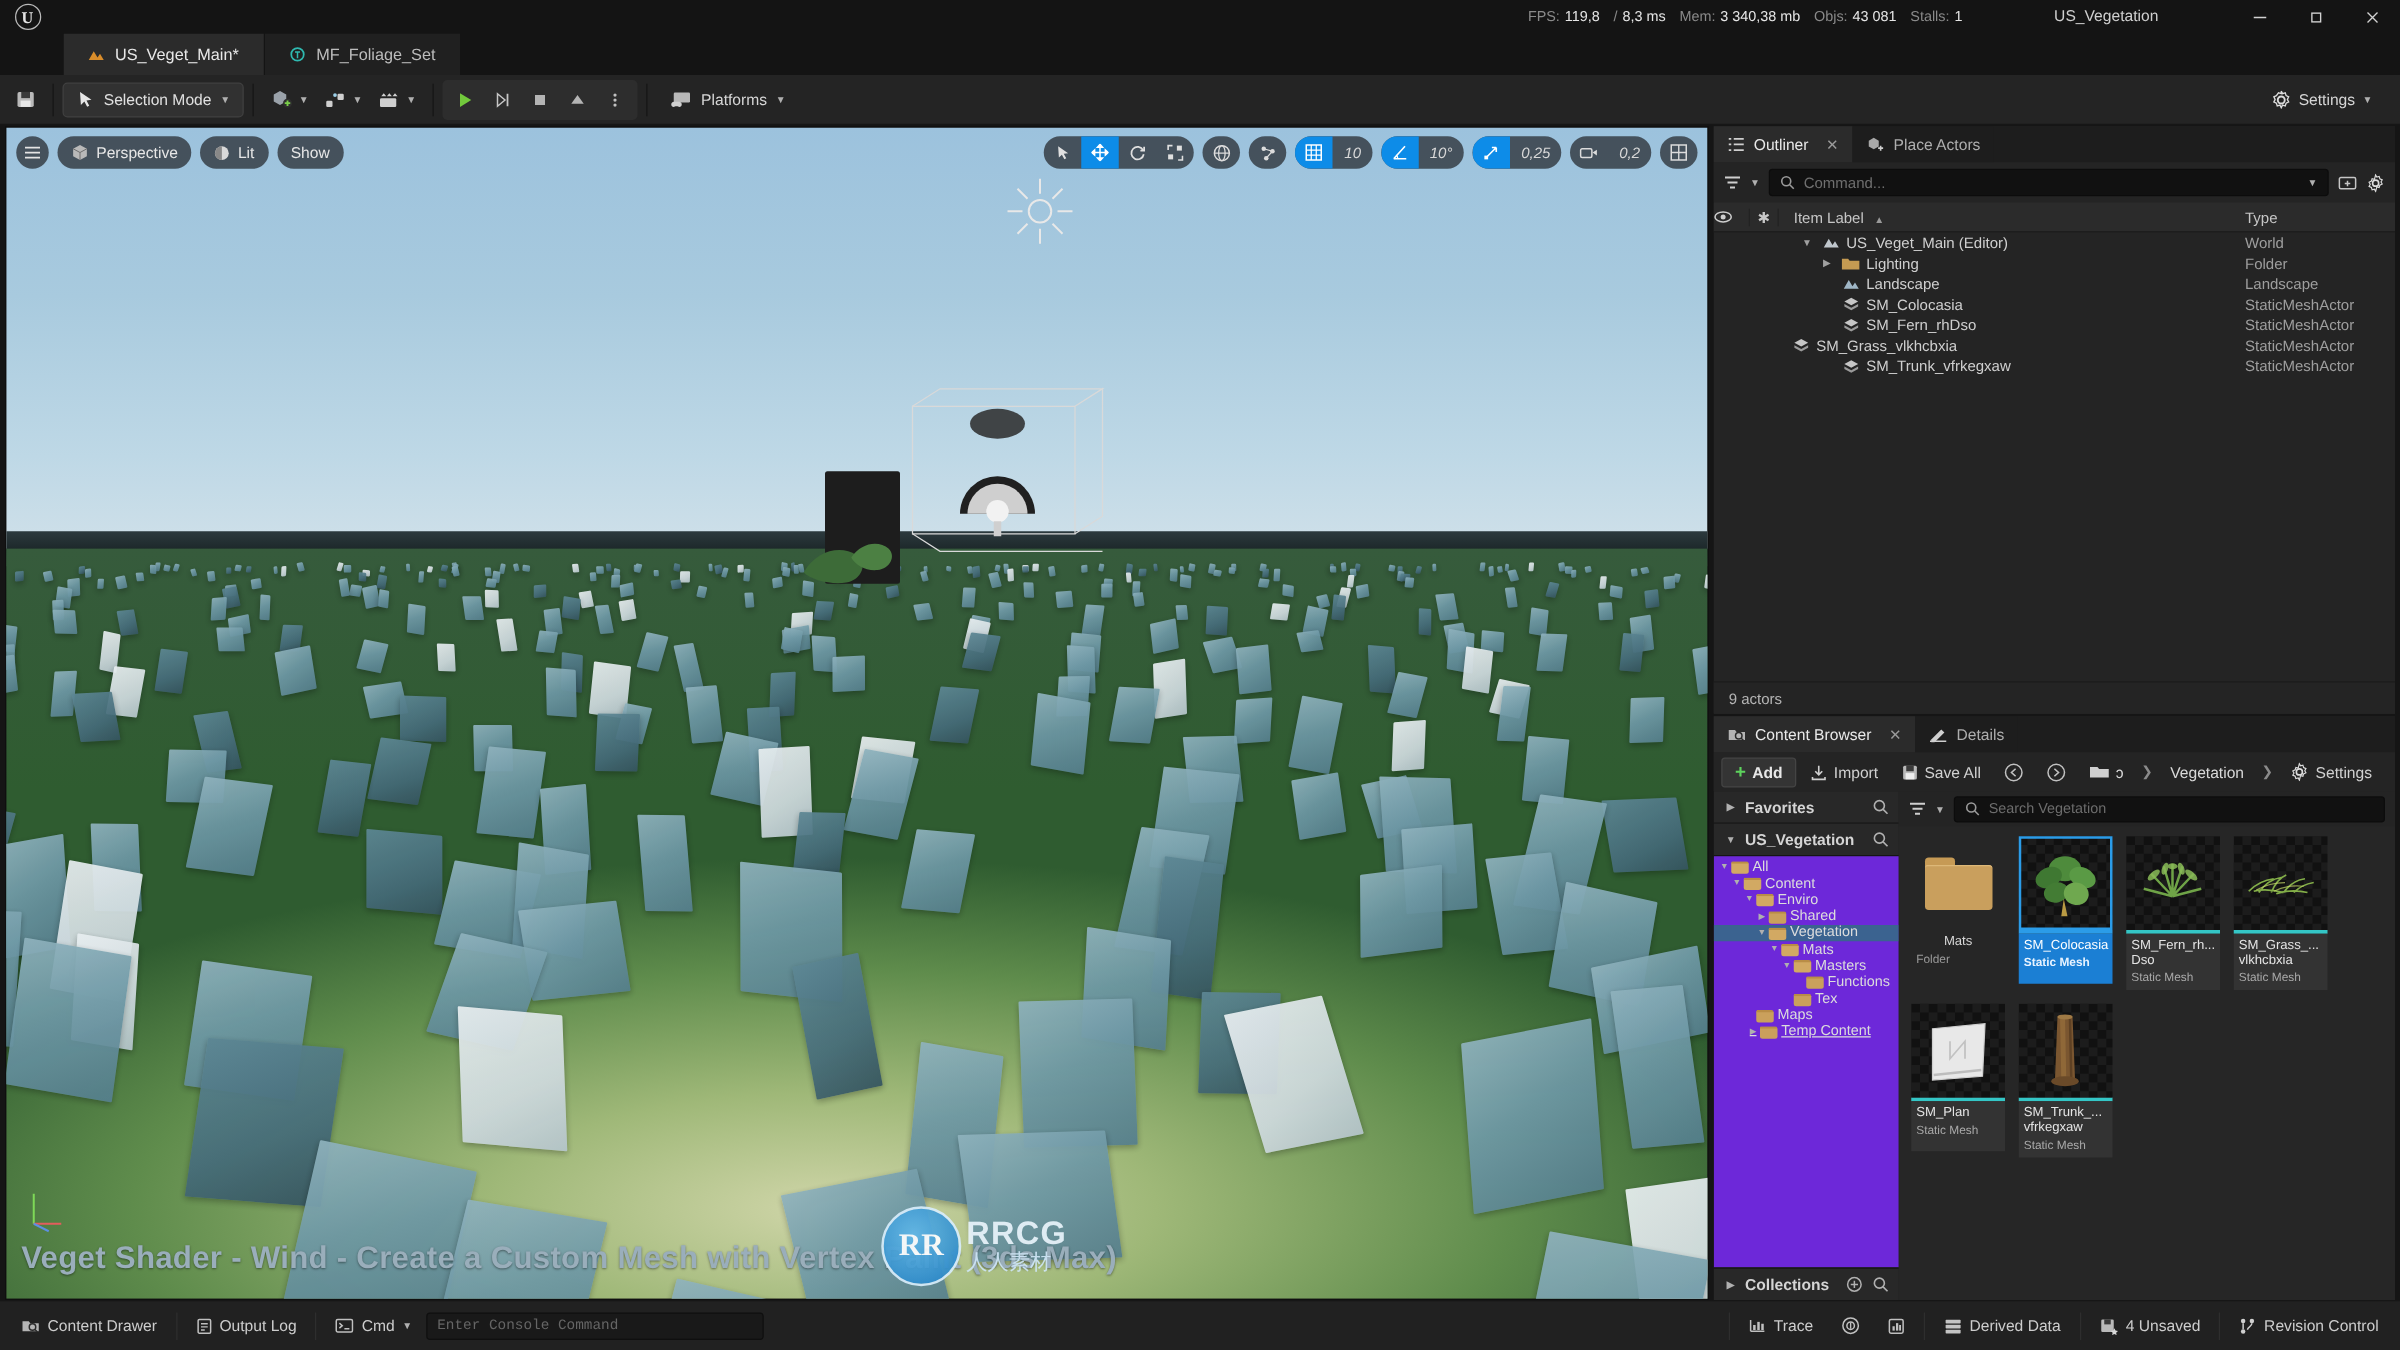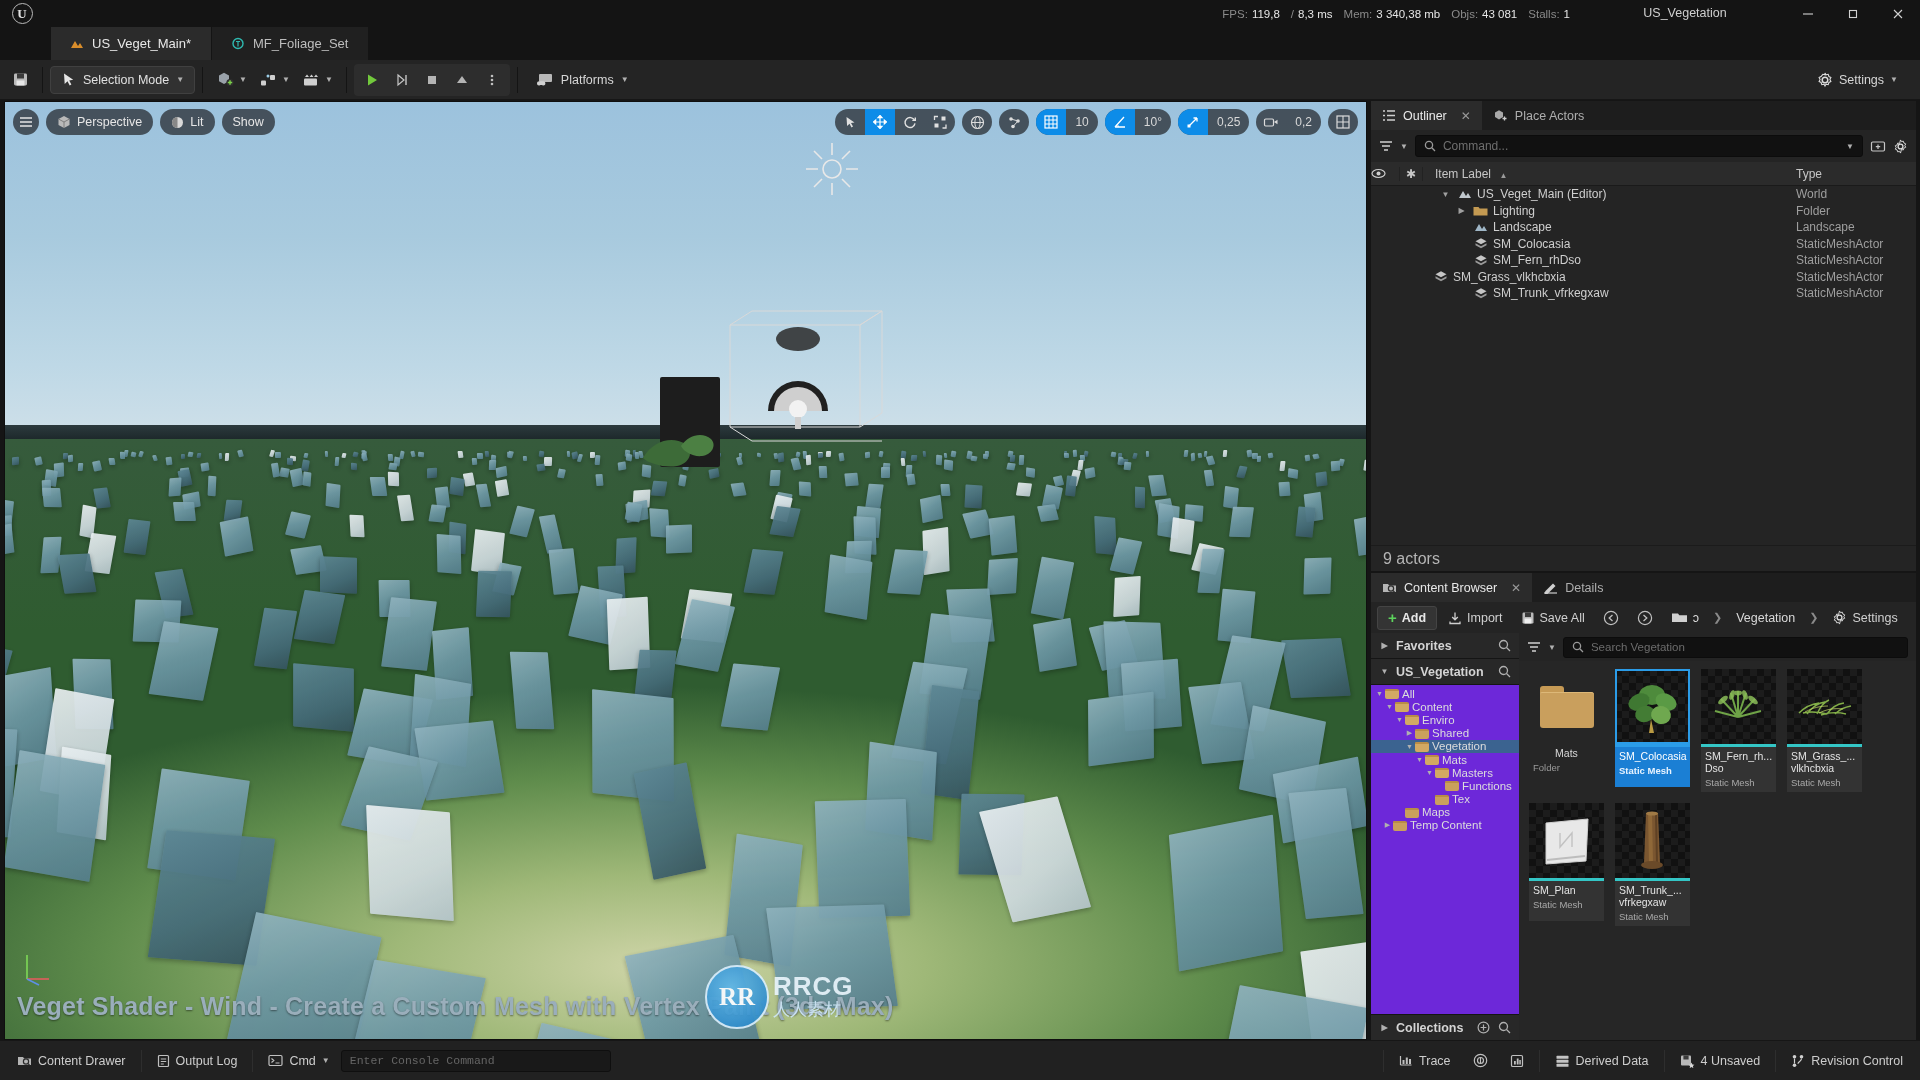--- a/index.html
+++ b/index.html
@@ -145,21 +145,21 @@
   .wm-text .l1 { font-size: 26px; font-weight: bold; color: #e9f4fb; line-height: 1; letter-spacing:1px;}
   .wm-text .l2 { font-size: 17px; color: #cfe6f6; line-height: 1.3; }
 
   
   .vp-tl { position: absolute; top: 7px; left: 8px; display: flex; align-items: center; gap: 7px; }
   .vp-pill {
     height: 26px; display: flex; align-items: center; gap: 6px; padding: 0 11px;
     border-radius: 13px; background: rgba(34,38,42,.72); color: #e6e6e6; font-size: 12.5px;
   }
   .vp-pill.round { width: 26px; padding: 0; justify-content: center; }
-  .vp-tr { position: absolute; top: 7px; right: 8px; display: flex; align-items: flex-start; gap: 7px; }
+  .vp-tr { position: absolute; top: 7px; right: 8px; display: flex; align-items: flex-start; gap: 7px; font-style: italic; }
   .vp-grp {
     height: 26px; display: flex; align-items: center; border-radius: 13px;
     background: rgba(34,38,42,.72); overflow: hidden;
   }
   .vp-ic {
     width: 30px; height: 26px; display: flex; align-items: center; justify-content: center;
     color: #dcdcdc; font-size: 13px;
   }
   .vp-ic.on { background: #0d8ce8; color: #fff; }
   .vp-num { padding: 0 9px; font-size: 12px; color: #d8d8d8; line-height: 26px; }
@@ -203,21 +203,21 @@
   .ol-row {
     height: 16.5px; display: flex; align-items: center; font-size: 12px; color: #cfcfcf;
   }
   .ol-row .lbl { flex: 1; display: flex; align-items: center; gap: 5px; }
   .ol-row .typ { width: 120px; color: #9e9e9e; font-size: 12px; }
   .tw { width: 13px; display:inline-flex; align-items:center; justify-content:center;
         color:#a0a0a0; font-size:8px; }
   .ico16 { width: 15px; height: 15px; display:inline-flex; align-items:center; justify-content:center; }
 
   .actor-count {
-    height: 26px; line-height: 26px; padding-left: 12px; font-size: 16px; color: #b5b5b5;
+    height: 26px; line-height: 26px; padding-left: 12px; font-size: 12px; color: #b5b5b5;
     background: #242424; border-top: 1px solid #1b1b1b;
   }
 
   
   .cbrowser {
     position: absolute; top: 573px; left: 1371px; width: 545px; height: 467px;
     background: #242424; display: flex; flex-direction: column;
   }
   .cb-toolbar {
     height: 31px; display: flex; align-items: center; gap: 4px; padding: 0 6px;
@@ -1323,21 +1323,21 @@
             </span>
             <span>Tex</span>
           </div>
           <div class="tnode" style="padding-left: 23px;">
             <span class="tw2"></span>
             <span class="fold">
               <i></i>
             </span>
             <span>Maps</span>
           </div>
-          <div class="tnode" style="padding-left: 11px;">
+          <div class="tnode" style="padding-left: 26px; text-decoration: underline;">
             <span class="tw2">▶</span>
             <span class="fold">
               <i></i>
             </span>
             <span>Temp Content</span>
           </div>
         </div>
       <div class="tree-foot">
         <span style="width:11px;display:inline-flex;justify-content:center;font-size:8px;color:#b0b0b0;">▶</span>
         <span>Collections</span>

